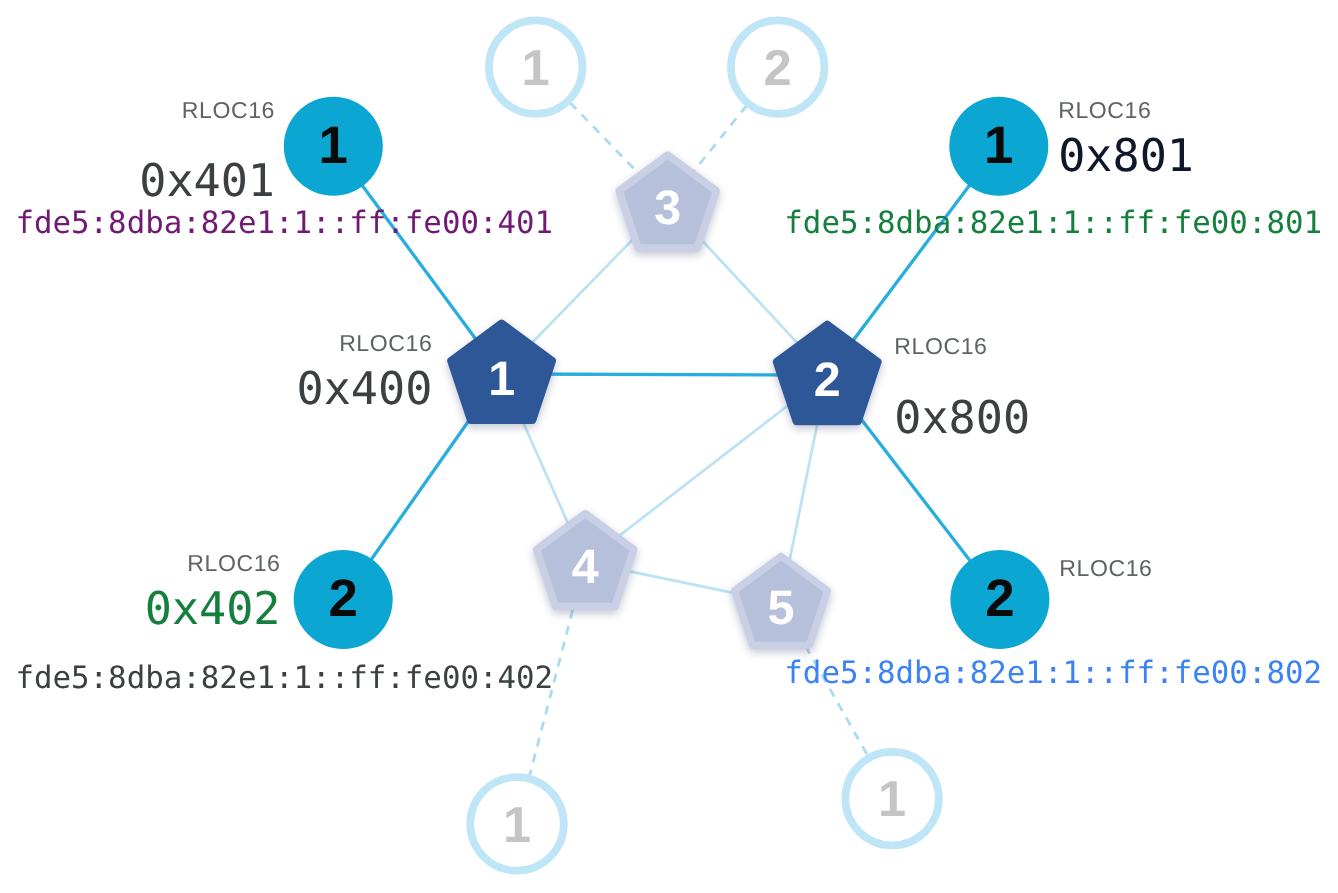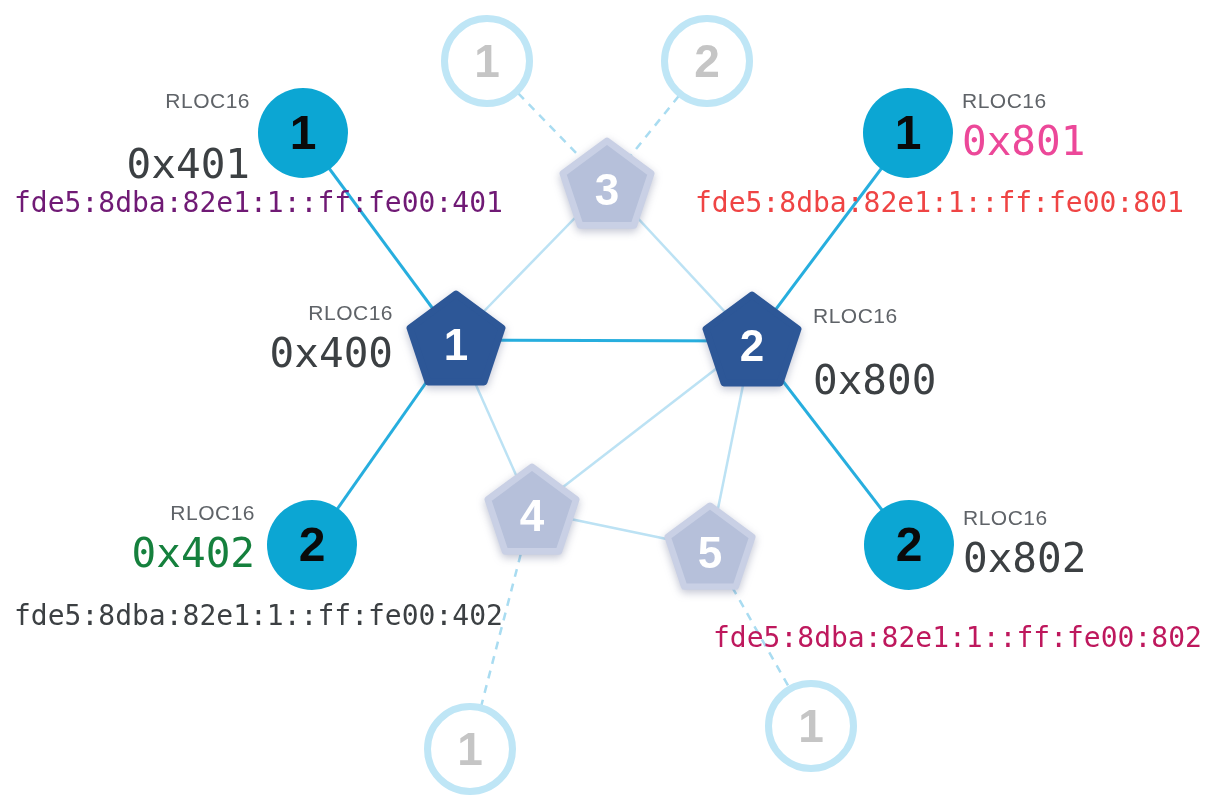--- a/index.html
+++ b/index.html
@@ -67,33 +67,32 @@
       <line x1="710" y1="548" x2="811" y2="726" stroke="#a9dcf1" stroke-width="2.5" stroke-dasharray="8 7"></line>
     </svg>
   <div class="labels-layer">
       <div class="rloc-block rloc-right" style="top: 88px; right: 966px;">
         <span class="tag" style="color: rgb(95, 99, 104);">RLOC16</span>
         <span class="val" style="color: rgb(60, 64, 67); margin-top: 29px;">0x401</span>
       </div>
       <div class="ipv6" style="left: 14px; top: 186px; color: #701a75;">fde5:8dba:82e1:1::ff:fe00:401</div>
       <div class="rloc-block rloc-left" style="top: 88px; left: 962px;">
         <span class="tag" style="color: rgb(95, 99, 104);">RLOC16</span>
-        <span class="val" style="color: #ec4899;">0x801</span>
+        <span class="val" style="color: #0f172a;">0x801</span>
       </div>
-      <div class="ipv6" style="left: 695px; top: 186px; color: #ef4444; text-align: right;">fde5:8dba:82e1:1::ff:fe00:801</div>
+      <div class="ipv6" style="left: 713px; top: 186px; color: #15803d; text-align: right;">fde5:8dba:82e1:1::ff:fe00:801</div>
       <div class="rloc-block rloc-right" style="top: 500px; right: 961px;">
         <span class="tag" style="color: rgb(95, 99, 104);">RLOC16</span>
         <span class="val" style="color: #15803d;">0x402</span>
       </div>
       <div class="ipv6" style="left: 14px; top: 599px; color: rgb(60, 64, 67);">fde5:8dba:82e1:1::ff:fe00:402</div>
       <div class="rloc-block rloc-left" style="top: 505px; left: 963px;">
         <span class="tag" style="color: rgb(95, 99, 104);">RLOC16</span>
-        <span class="val" style="color: rgb(60, 64, 67);">0x802</span>
       </div>
-      <div class="ipv6" style="left: 713px; top: 621px; color: #be185d;">fde5:8dba:82e1:1::ff:fe00:802</div>
+      <div class="ipv6" style="left: 713px; top: 595px; color: #3b82f6;">fde5:8dba:82e1:1::ff:fe00:802</div>
       <div class="rloc-block rloc-right" style="top: 300px; right: 823px;">
         <span class="tag" style="color: rgb(95, 99, 104);">RLOC16</span>
         <span class="val" style="color: rgb(60, 64, 67);">0x400</span>
       </div>
       <div class="rloc-block rloc-left" style="top: 303px; left: 813px;">
         <span class="tag" style="color: rgb(95, 99, 104);">RLOC16</span>
         <span class="val" style="color: rgb(60, 64, 67); margin-top: 30px;">0x800</span>
       </div>
     </div>
   <div class="nodes-layer">

